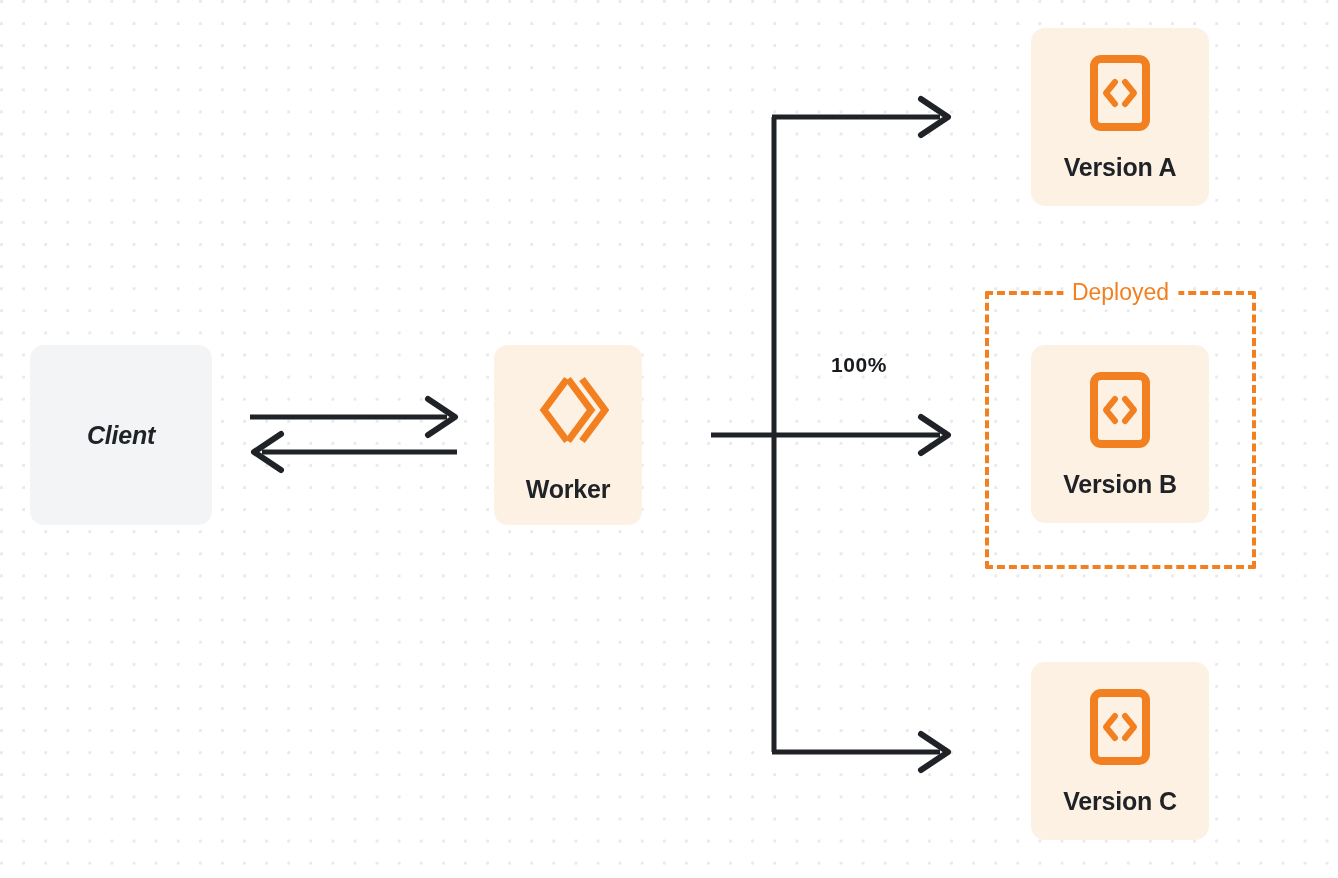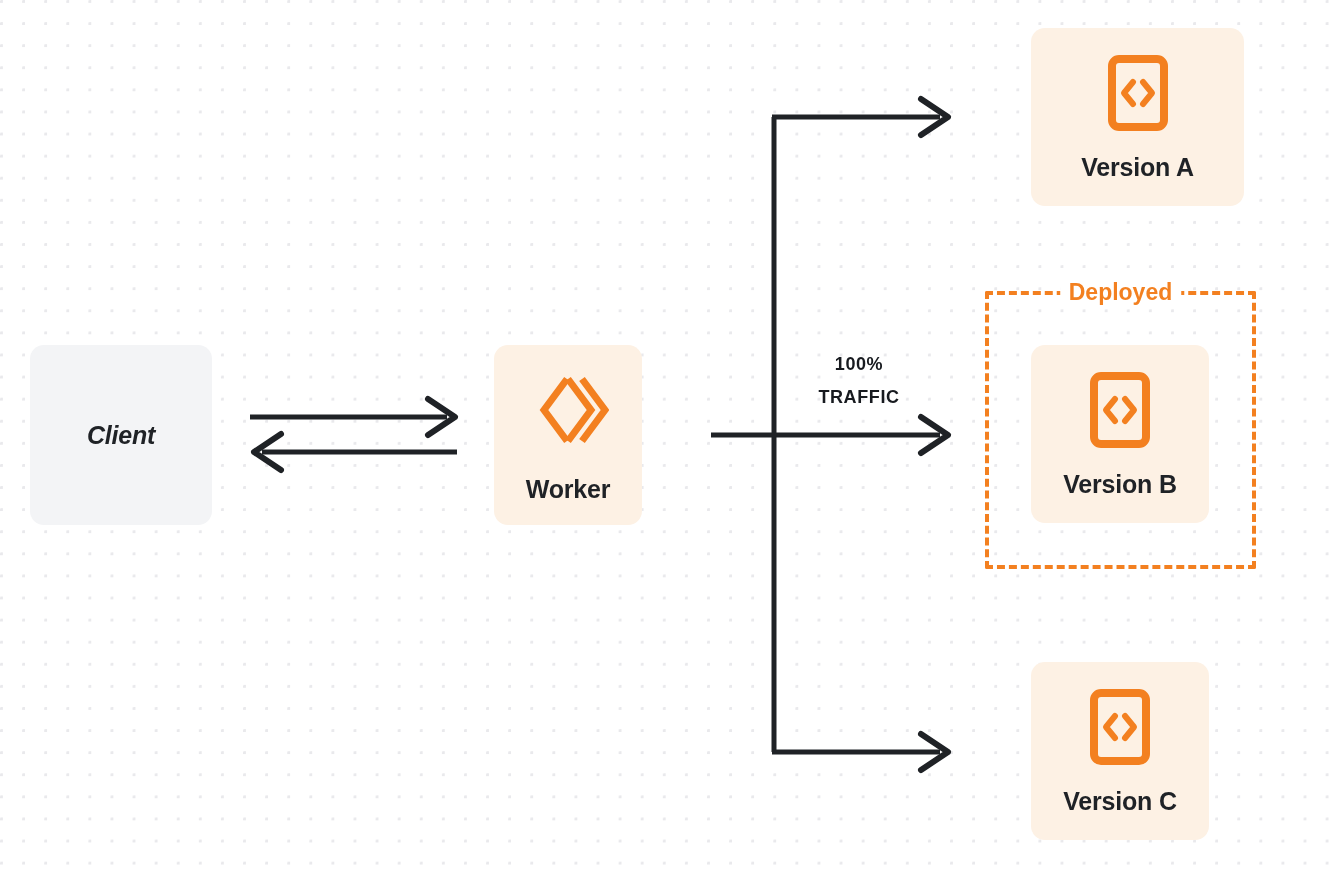--- a/index.html
+++ b/index.html
@@ -56,31 +56,31 @@
     background: transparent;
   }
   .deployed-legend {
     position: absolute;
     top: -17px;
     left: 50%;
     transform: translateX(-50%);
     background: #ffffff;
     padding: 0 9px;
     font-size: 23px;
-    font-weight: 700;
+    font-weight: 400;
     color: #f38020;
     line-height: 1.3;
     white-space: nowrap;
   }
 
   
   .traffic-label {
     position: absolute;
     text-align: center;
-    font-size: 18px;
+    font-size: 21px;
     font-weight: 700;
     color: #171a1f;
     letter-spacing: 0.6px;
     line-height: 33px;
     white-space: nowrap;
   }
 
   
   #wires {
     position: absolute;
@@ -135,42 +135,41 @@
     </g>
 
     <g>
       <path class="wire" d="M 772 752 L 940 752"></path>
       <path class="head" d="M 921 734 L 948 752 L 921 770"></path>
     </g>
   </svg>
 
   <div class="traffic-label" style="left: 784px; top: 348px; width: 150px;">
     <div>100%</div>
-    <div>TRAFFIC</div>
   </div>
 
   <div class="node node-client" style="left: 30px; top: 345px; width: 182px; height: 180px; font-style: italic;">
     <span class="node-label">Client</span>
   </div>
 
   <div class="node node-accent" style="left: 494px; top: 345px; width: 148px; height: 180px;">
     <span class="node-icon" style="margin-bottom: 22px;">
       <svg width="82" height="82" viewBox="0 0 82 82" aria-hidden="true">
 
         <path d="M 40 10 L 17 41 L 40 72" fill="none" stroke="#f38020" stroke-width="7" stroke-linecap="butt" stroke-linejoin="miter"></path>
 
         <path d="M 41 10 L 64 41 L 41 72" fill="none" stroke="#f38020" stroke-width="7" stroke-linecap="butt" stroke-linejoin="miter"></path>
 
         <path d="M 55 10 L 78 41 L 55 72" fill="none" stroke="#f38020" stroke-width="7" stroke-linecap="butt" stroke-linejoin="miter"></path>
       </svg>
     </span>
     <span class="node-label">Worker</span>
   </div>
 
-  <div class="node node-accent" style="left: 1031px; top: 28px; width: 213px; height: 178px; border-radius: 14px;">
+  <div class="node node-accent" style="left: 1031px; top: 28px; width: 178px; height: 178px; border-radius: 14px;">
     <span class="node-icon" style="margin-bottom: 20px;">
       <svg width="60" height="76" viewBox="0 0 60 76" aria-hidden="true">
         <rect x="4" y="4" width="52" height="68" rx="7" ry="7" fill="none" stroke="#f38020" stroke-width="8"></rect>
         <path d="M 25 27 L 16 38 L 25 49" fill="none" stroke="#f38020" stroke-width="6" stroke-linecap="round" stroke-linejoin="round"></path>
         <path d="M 35 27 L 44 38 L 35 49" fill="none" stroke="#f38020" stroke-width="6" stroke-linecap="round" stroke-linejoin="round"></path>
       </svg>
     </span>
     <span class="node-label">Version A</span>
   </div>
 

